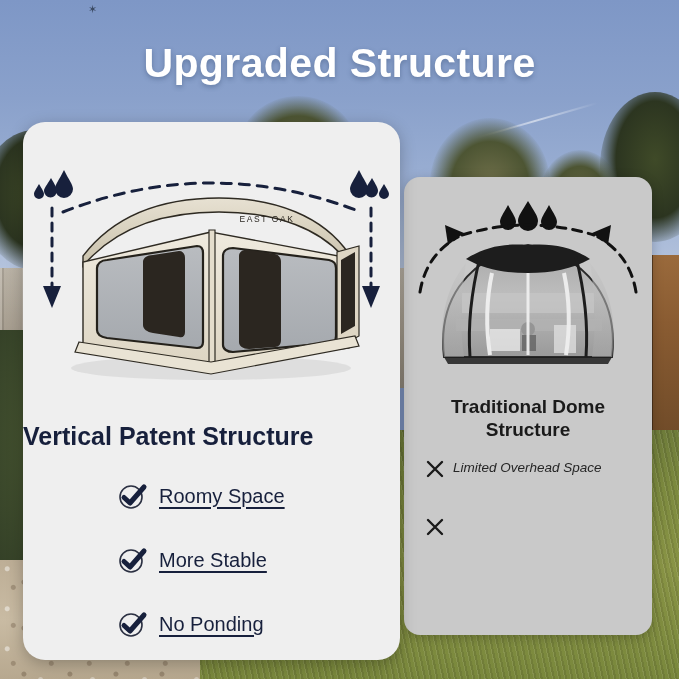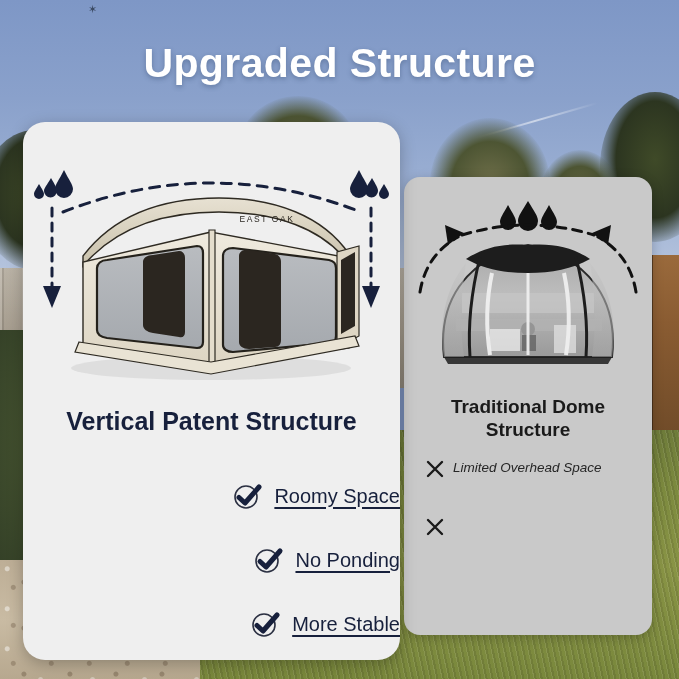--- a/index.html
+++ b/index.html
@@ -103,27 +103,27 @@
     background:#efefef;border-radius:22px;
     box-shadow:0 4px 16px rgba(0,0,0,.26);
   }
 
   
   .illus-left{position:absolute;left:0;top:14px;width:377px;height:270px;}
   .illus-right{position:absolute;left:0;top:20px;width:248px;height:185px;}
 
   
   .head-left{
-    position:absolute;left:0;top:285px;width:377px;text-align:center;
+    position:absolute;left:0;top:300px;width:377px;
     color:#17203c;font-size:25px;font-weight:bold;
   }
   .list-left{position:absolute;left:0;top:342px;width:377px;}
   .row-left{
-    display:flex;align-items:center;justify-content:flex-end;
-    padding-left:54px;height:64px;
+    display:flex;align-items:center;justify-content:flex-start;
+    padding-left:94px;height:64px;
   }
   .check-ic{width:30px;height:30px;flex:0 0 30px;margin-right:12px;position:relative;}
   .row-left .lbl{
     color:#17203c;font-size:20px;
     text-decoration:underline;text-underline-offset:4px;
     text-decoration-thickness:1.5px;white-space:nowrap;
   }
 
   .head-right{
     position:absolute;left:14px;top:218px;width:220px;text-align:center;
@@ -346,27 +346,27 @@
         </span>
         <span class="lbl">Roomy Space</span>
       </div>
       <div class="row-left">
         <span class="check-ic">
           <svg width="30" height="30" viewBox="0 0 30 30">
             <circle cx="14" cy="16" r="11" fill="none" stroke="#2b3042" stroke-width="1.6"></circle>
             <path d="M7 16.5 L13 22 L27 6" fill="none" stroke="#17203c" stroke-width="5" stroke-linecap="round" stroke-linejoin="round"></path>
           </svg>
         </span>
-        <span class="lbl">No Ponding</span>
+        <span class="lbl">More Stable</span>
       </div>
       <div class="row-left">
         <span class="check-ic">
           <svg width="30" height="30" viewBox="0 0 30 30">
             <circle cx="14" cy="16" r="11" fill="none" stroke="#2b3042" stroke-width="1.6"></circle>
             <path d="M7 16.5 L13 22 L27 6" fill="none" stroke="#17203c" stroke-width="5" stroke-linecap="round" stroke-linejoin="round"></path>
           </svg>
         </span>
-        <span class="lbl">More Stable</span>
+        <span class="lbl">No Ponding</span>
       </div>
     </div>
   </div>
 
 </div>
 
 </body></html>

